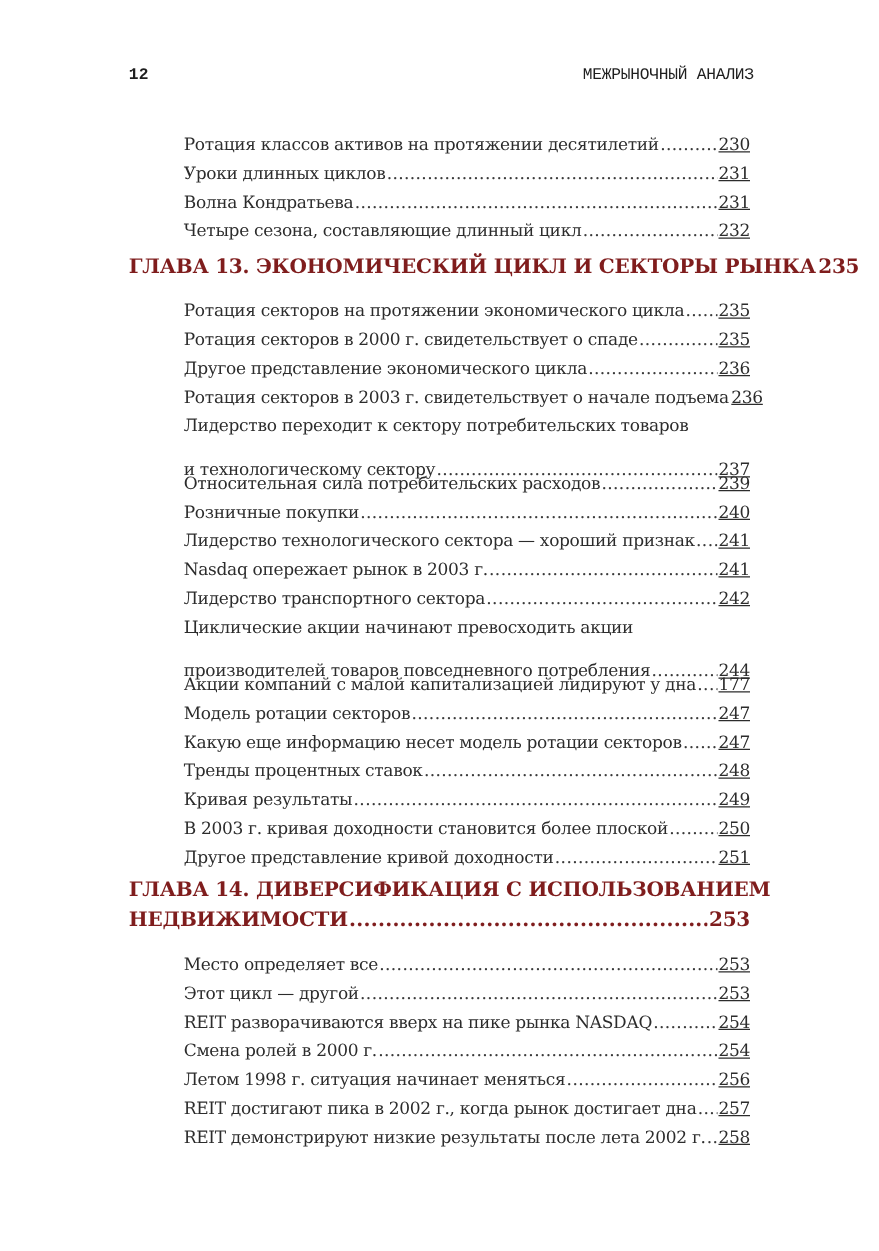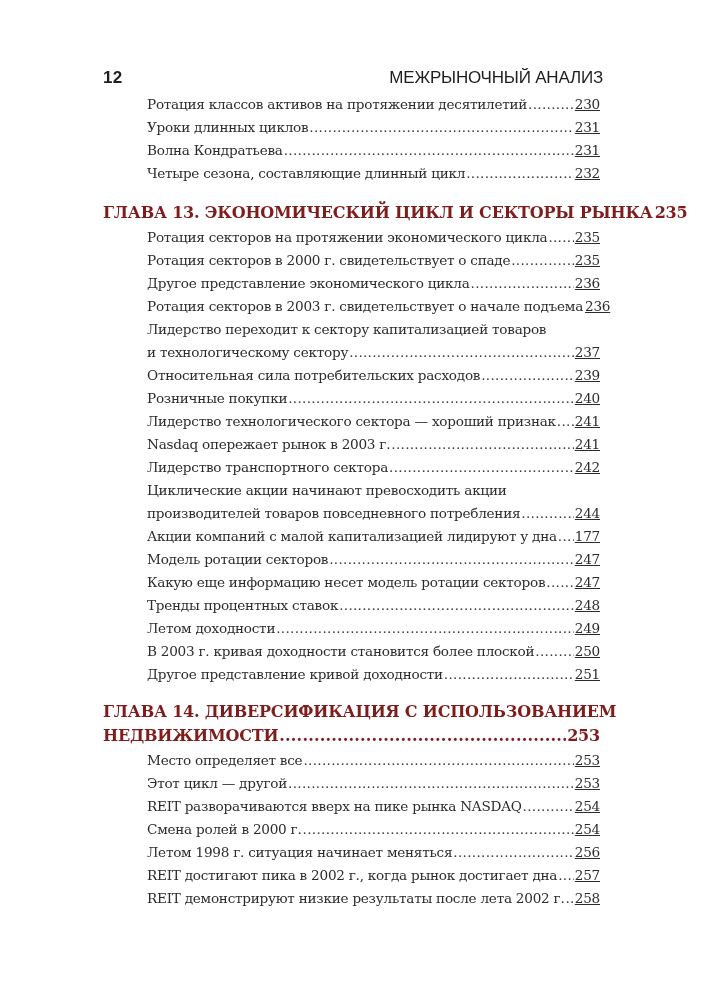--- a/index.html
+++ b/index.html
@@ -14,24 +14,23 @@
       overflow: hidden;
       color: #2a2a2a;
       font-family: "DejaVu Serif", "Liberation Serif", serif;
     }
     .running-header {
       position: absolute;
       top: 52px;
       left: 103px;
       width: 500px;
       height: 20px;
-      font-family: Liberation Sans, sans-serif;
-      font-size: 17px;
+      font-family: Liberation Mono, monospace;
+      font-size: 13px;
       color: #1e1e1e;
-      margin-top: 16px;
     }
     .page-number {
       position: absolute;
       left: 0;
       top: 0;
       font-weight: bold;
       letter-spacing: 0.2px;
     }
     .book-title {
       position: absolute;
@@ -54,20 +53,21 @@
       color: #2c2c2c;
       letter-spacing: -0.25px;
     }
     .toc-entry .line {
       display: flex;
       align-items: baseline;
       white-space: nowrap;
     }
     .toc-entry .title-text {
       flex: 0 0 auto;
+      margin-top: 12px;
     }
     .toc-entry .leader {
       flex: 1 1 auto;
       overflow: hidden;
       white-space: nowrap;
       margin: 0 1px;
       color: #3a3a3a;
       letter-spacing: 0.3px;
     }
     .toc-entry .leader::before {
@@ -174,21 +174,21 @@
   </div>
   <div class="toc-entry" style="top:295px">
     <div class="line">
         <span class="title-text">Ротация секторов в 2003 г. свидетельствует о начале подъема</span>
         <span class="leader"></span>
         <span class="page">236</span>
       </div>
   </div>
   <div class="toc-entry" style="top:318px">
     <div class="line">
-        <span class="title-text">Лидерство переходит к сектору капитализацией товаров</span>
+        <span class="title-text">Лидерство переходит к сектору потребительских товаров</span>
       </div>
     <div class="line">
         <span class="title-text">и технологическому сектору</span>
         <span class="leader"></span>
         <span class="page">237</span>
       </div>
   </div>
   <div class="toc-entry" style="top:364px">
     <div class="line">
         <span class="title-text">Относительная сила потребительских расходов</span>
@@ -257,21 +257,21 @@
   </div>
   <div class="toc-entry" style="top:594px">
     <div class="line">
         <span class="title-text">Тренды процентных ставок</span>
         <span class="leader"></span>
         <span class="page">248</span>
       </div>
   </div>
   <div class="toc-entry" style="top:617px">
     <div class="line">
-        <span class="title-text">Летом доходности</span>
+        <span class="title-text">Кривая результаты</span>
         <span class="leader"></span>
         <span class="page">249</span>
       </div>
   </div>
   <div class="toc-entry" style="top:640px">
     <div class="line">
         <span class="title-text">В 2003 г. кривая доходности становится более плоской</span>
         <span class="leader"></span>
         <span class="page">250</span>
       </div>

